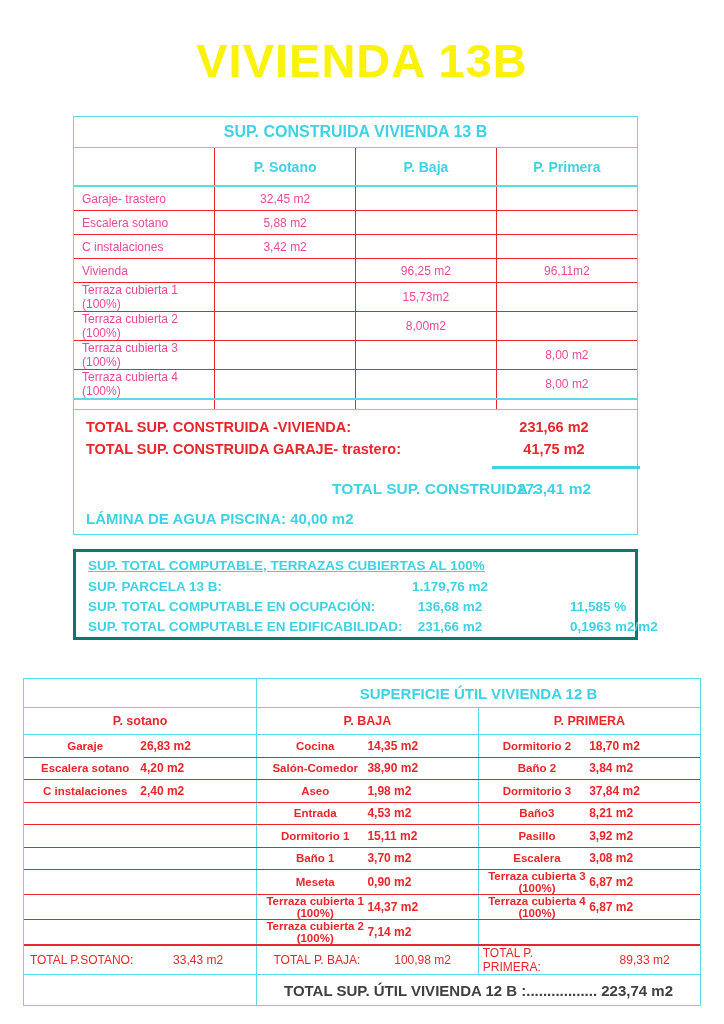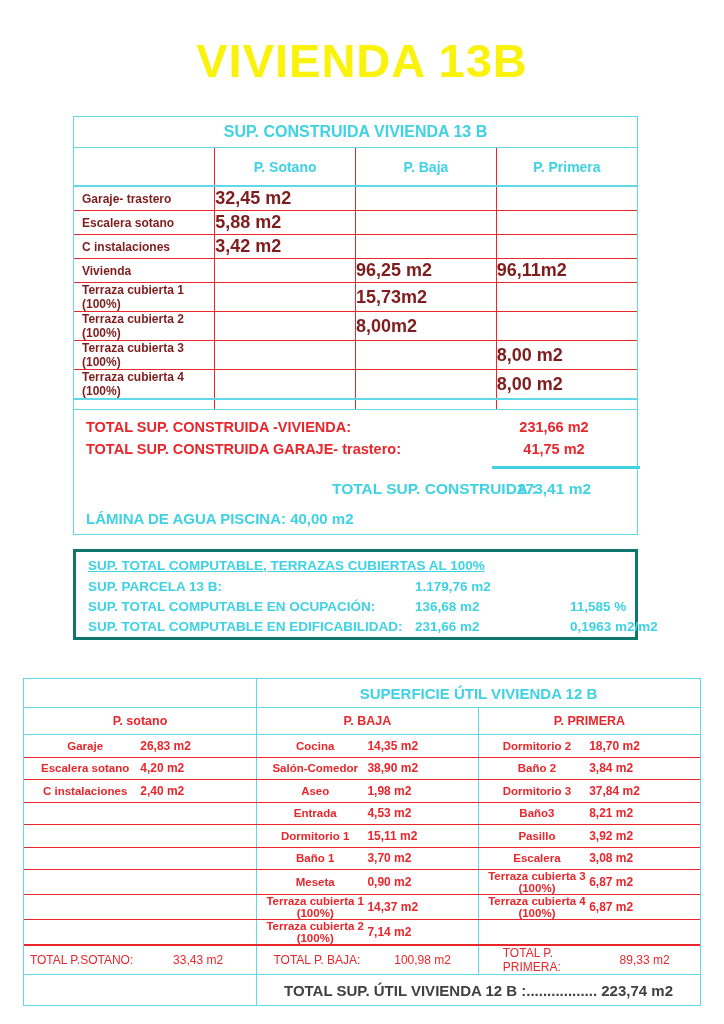--- a/index.html
+++ b/index.html
@@ -36,26 +36,26 @@
     height:30px;text-align:center;color:#3ED2E4;font-size:16px;font-weight:bold;
     border-bottom:1px solid #5FD9E8;
   }
   .t1 .hdr-row td{
     height:37px;text-align:center;color:#3ED2E4;font-size:14px;font-weight:bold;
     border-bottom:2px solid #5FD9E8;
   }
   .t1 .hdr-row td.c{border-left:1px solid #E8262B;}
   .t1 .drow td{
     border-bottom:1px solid #E8262B;
-    font-weight:bold;color:#7f1d1d;font-size:12px;
+    font-weight:normal;color:#ec4899;font-size:12px;
     height:23px;
     margin-left:28px;
   }
   .t1 .drow td.lbl{padding-left:8px;text-align:left;}
-  .t1 .drow td.c{border-left:1px solid #E8262B;font-size:18px;}
+  .t1 .drow td.c{border-left:1px solid #E8262B;text-align:center;font-size:12px;}
   .t1 .trow td{
     height:29px;border-top:2px solid #5FD9E8;border-bottom:none;
     font-weight:bold;font-size:14.5px;
   }
   .t1 .trow td.lbl{padding-left:8px;color:#3ED2E4;text-align:left;}
   .t1 .trow td.c{border-left:1px solid #E8262B;text-align:center;color:#E8262B;}
 
   
   .t2{
     position:absolute;left:73px;top:409px;width:565px;height:126px;
@@ -72,21 +72,21 @@
   .t2 .piscina{left:12px;top:100px;color:#3ED2E4;font-size:15px;}
 
   
   .t3{
     position:absolute;left:73px;top:549px;width:565px;height:91px;
     border:3px solid #0f766e;box-sizing:border-box;background:#fff;
   }
   .t3 .ln{position:absolute;font-weight:bold;color:#3ED2E4;font-size:13.5px;}
   .t3 .c-head{left:12px;top:6px;text-decoration:underline;}
   .t3 .c-lab{left:12px;}
-  .t3 .c-v1{left:339px;width:120px;text-align:left;}
+  .t3 .c-v1{left:314px;width:120px;text-align:center;}
   .t3 .c-v2{left:478px;width:120px;text-align:left;margin-left:16px;}
 
   
   .t4{
     position:absolute;left:23px;top:678px;width:678px;
     border:1px solid #5FD9E8;box-sizing:border-box;background:#fff;
   }
   .t4 table{border-collapse:collapse;width:100%;table-layout:fixed;}
   .t4 td{padding:0;font-size:11.5px;height:21.5px;vertical-align:middle;}
   .t4 .sup-head{
@@ -308,21 +308,21 @@
         <td class="vl">7,14 m2</td>
         <td class="nm sep empty"></td>
         <td class="vl empty"></td>
       </tr>
 
       <tr class="tot">
         <td class="tl">TOTAL P.SOTANO:</td>
         <td class="tv">33,43 m2</td>
         <td class="tl sep">TOTAL P. BAJA:</td>
         <td class="tv">100,98 m2</td>
-        <td class="tl sep" style="text-align:left;padding-left:24px">TOTAL P. PRIMERA:</td>
+        <td class="tl sep" style="text-align:left;padding-left:4px">TOTAL P. PRIMERA:</td>
         <td class="tv">89,33 m2</td>
       </tr>
       <tr class="grand">
         <td colspan="2"></td>
         <td class="sep" colspan="4">TOTAL SUP. ÚTIL VIVIENDA 12 B :.................    223,74 m2</td>
       </tr>
     </tbody>
       </table>
   </div>
 

